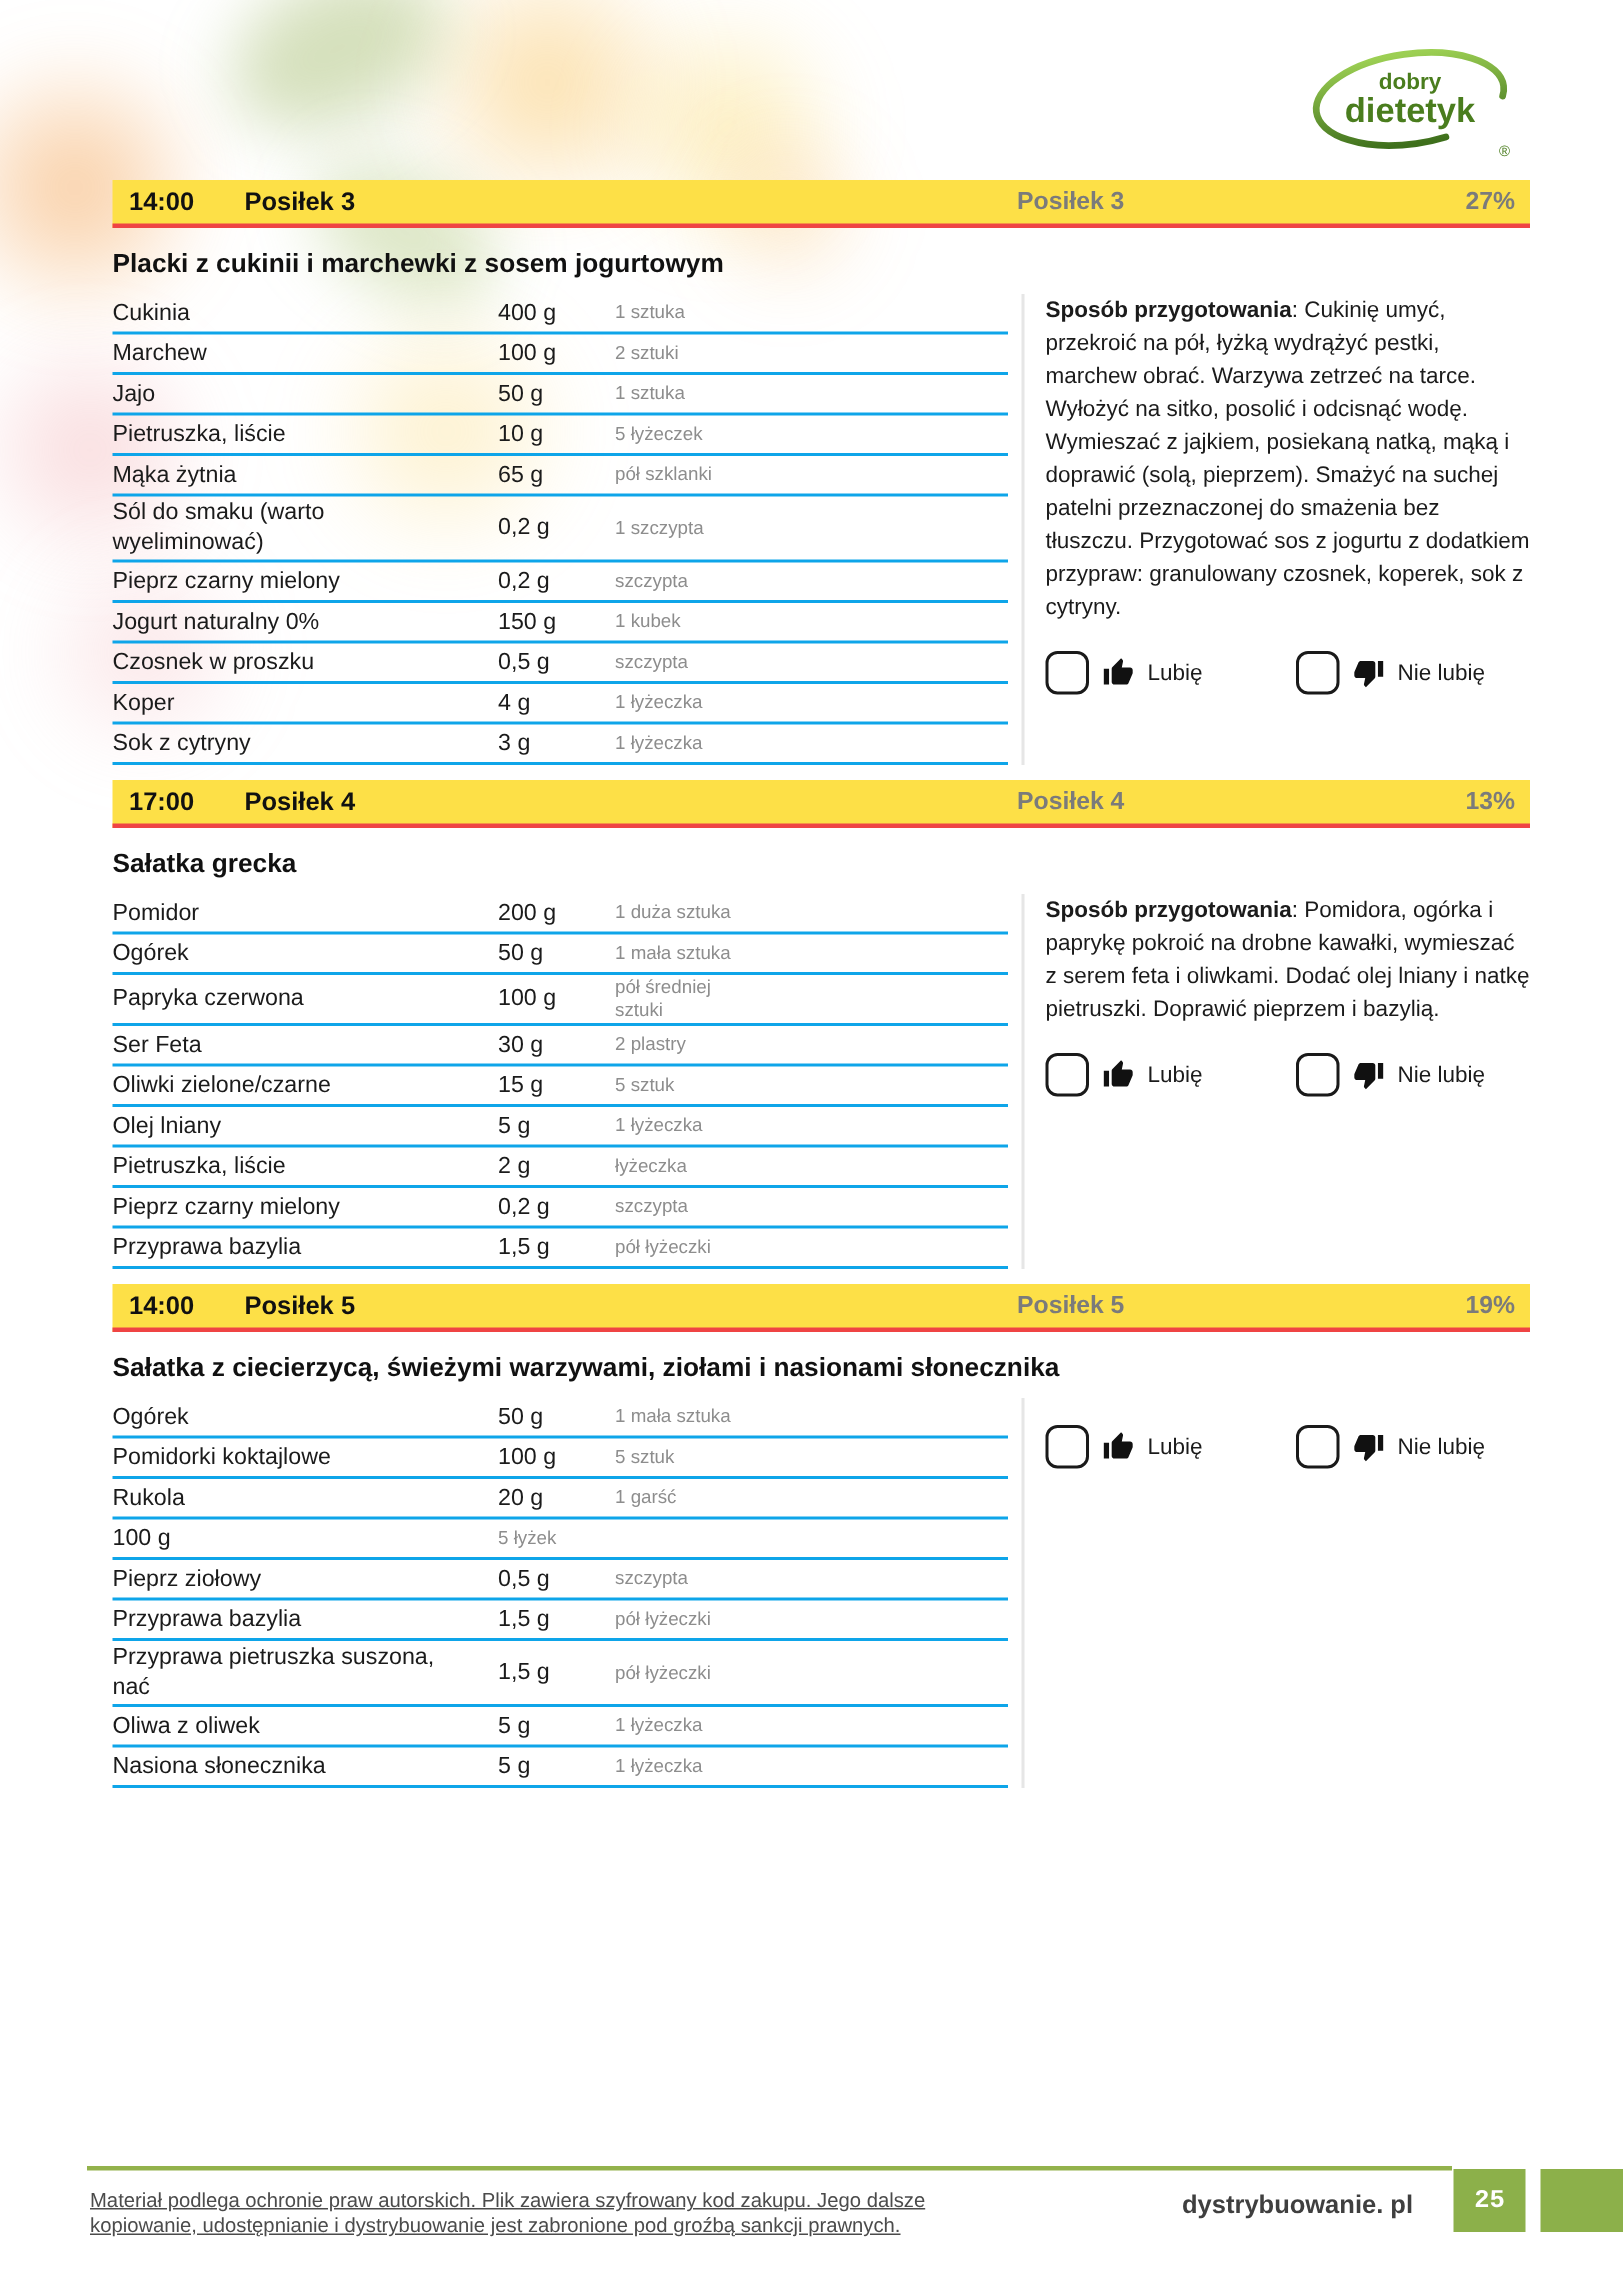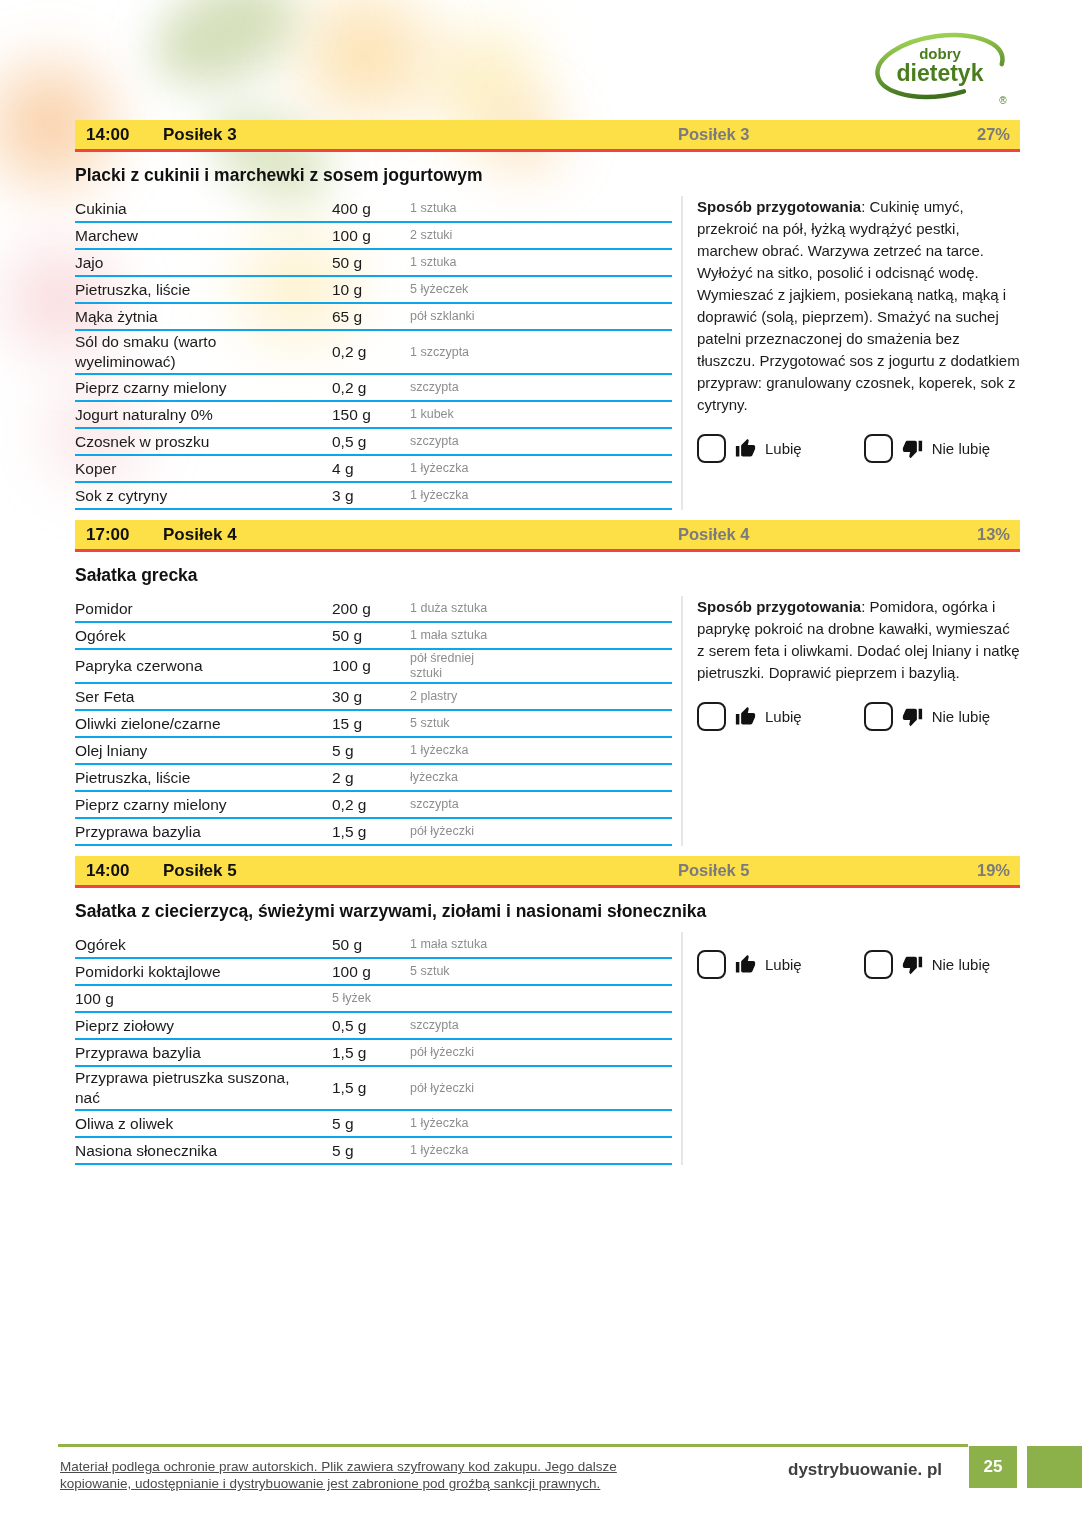--- a/index.html
+++ b/index.html
@@ -52,21 +52,21 @@
   .fb-group{display:flex;align-items:center;gap:9px;}
   .cb{width:29px;height:29px;border:2.5px solid #1a1a1a;border-radius:8px;background:#fff;box-sizing:border-box;cursor:pointer;}
   .thumb{width:21px;height:21px;fill:#111;}
   .fb-label{font-size:15px;color:#1b1b1b;}
 
   
   .footer-line{position:absolute;left:58px;top:1444px;width:910px;height:3px;background:#93b24c;}
   .footer-text{position:absolute;left:60px;top:1458px;width:570px;font-size:13.5px;line-height:17px;color:#4b4b4b;text-decoration:underline;}
   .footer-brand{position:absolute;right:140px;top:1460px;font-size:17px;font-weight:700;color:#3f3f3f;}
   .box-page{position:absolute;left:969px;top:1446px;width:48px;height:42px;background:#8cb04a;
-            display:flex;align-items:center;justify-content:center;color:#fff;font-size:17px;font-weight:600;}
+            display:flex;align-items:center;justify-content:center;color:#fff;font-size:17px;font-weight:600;font-family:Liberation Mono, monospace;}
   .box-deco{position:absolute;left:1027px;top:1446px;width:55px;height:42px;background:#8cb04a;}
 </style>
 </head>
 <body>
 
 <div class="page">
 
   <div class="bg-fruits">
     <div class="blob b1"></div>
     <div class="blob b2"></div>
@@ -279,20 +279,25 @@
                 <div class="ing-name">Ogórek</div>
                 <div class="ing-amount">50 g</div>
                 <div class="ing-measure">1 mała sztuka</div>
               </div>
               <div class="ing-row">
                 <div class="ing-name">Pomidorki koktajlowe</div>
                 <div class="ing-amount">100 g</div>
                 <div class="ing-measure">5 sztuk</div>
               </div>
               <div class="ing-row">
+                <div class="ing-name">Rukola</div>
+                <div class="ing-amount">20 g</div>
+                <div class="ing-measure">1 garść</div>
+              </div>
+              <div class="ing-row">
                 <div class="ing-amount">100 g</div>
                 <div class="ing-measure">5 łyżek</div>
               </div>
               <div class="ing-row">
                 <div class="ing-name">Pieprz ziołowy</div>
                 <div class="ing-amount">0,5 g</div>
                 <div class="ing-measure">szczypta</div>
               </div>
               <div class="ing-row">
                 <div class="ing-name">Przyprawa bazylia</div>

